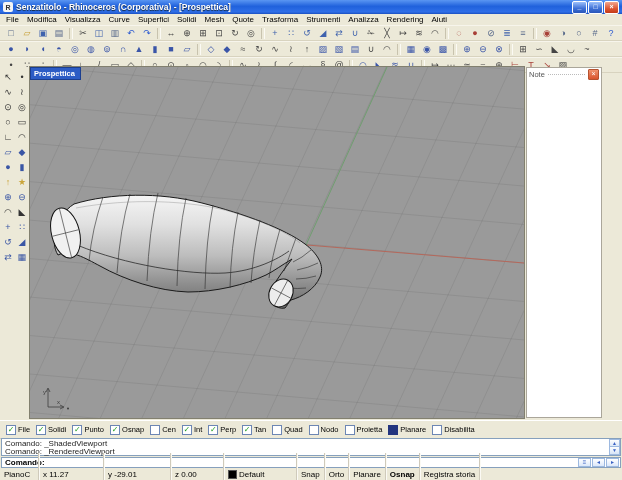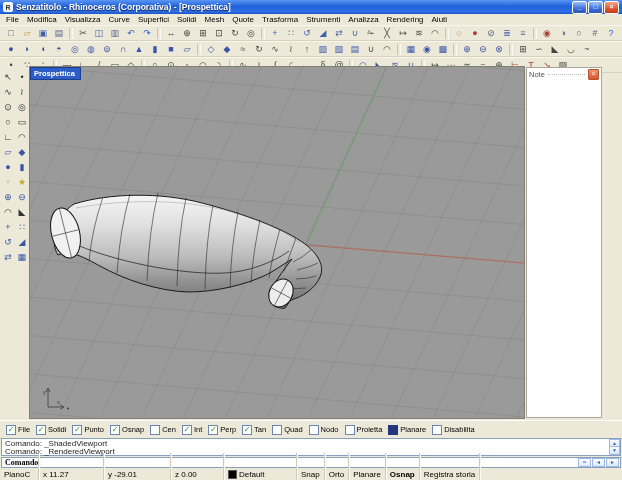--- a/index.html
+++ b/index.html
@@ -59,21 +59,21 @@
   
   .cmd-history{position:absolute;left:1px;right:1px;top:438px;height:18px;background:#fff;
     border:1px solid #86a0bd;box-sizing:border-box;padding:1px 12px 0 3px;
     font-size:8px;line-height:8px;color:#222;}
   .cmd-scroll{position:absolute;right:0;top:0;bottom:0;width:11px;background:#e9f0fb;}
   .scroll-btn{position:absolute;left:0;width:11px;height:9px;box-sizing:border-box;
     border:1px solid #9db9e0;background:linear-gradient(180deg,#fdfefe,#d7e4f7);
     color:#3b63c4;font-size:5px;line-height:7px;text-align:center;}
   .cmd-prompt{position:absolute;left:1px;right:1px;top:457px;height:11px;background:#fff;
     border:1px solid #86a0bd;box-sizing:border-box;font-size:8px;line-height:9px;
-    font-weight:bold;padding-left:3px;font-family:Liberation Serif, serif;}
+    font-weight:bold;padding-left:3px;}
   .prompt-btns{position:absolute;right:1px;top:0px;display:flex;gap:1px;}
   .pbtn{width:13px;height:9px;box-sizing:border-box;border:1px solid #9db9e0;
     background:linear-gradient(180deg,#fff,#dce8fa);color:#3b63c4;font-size:6px;
     line-height:7px;text-align:center;font-weight:normal;}
 
   
   .statusbar{position:absolute;left:0;right:0;top:469px;height:11px;background:#ece9d8;
     display:flex;align-items:center;font-size:8px;line-height:11px;}
   .pane{padding:9px 4px;border-right:1px solid #cfcabb;box-shadow:1px 0 0 #fbfaf4;height:26px;
     white-space:nowrap;display:flex;align-items:center;gap:2px;}

